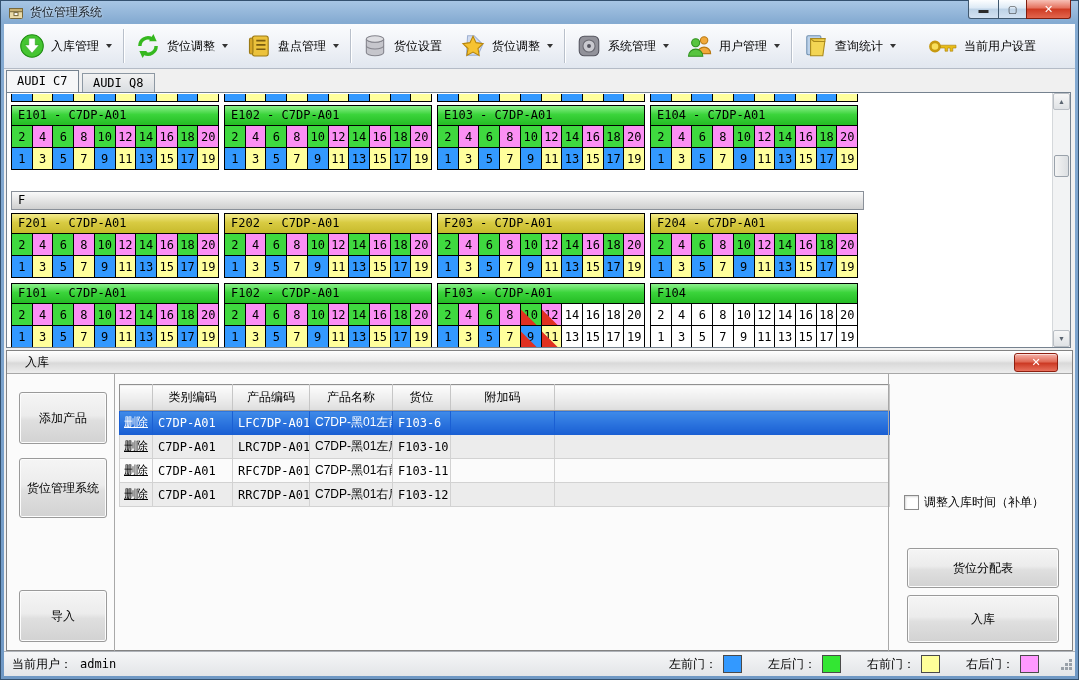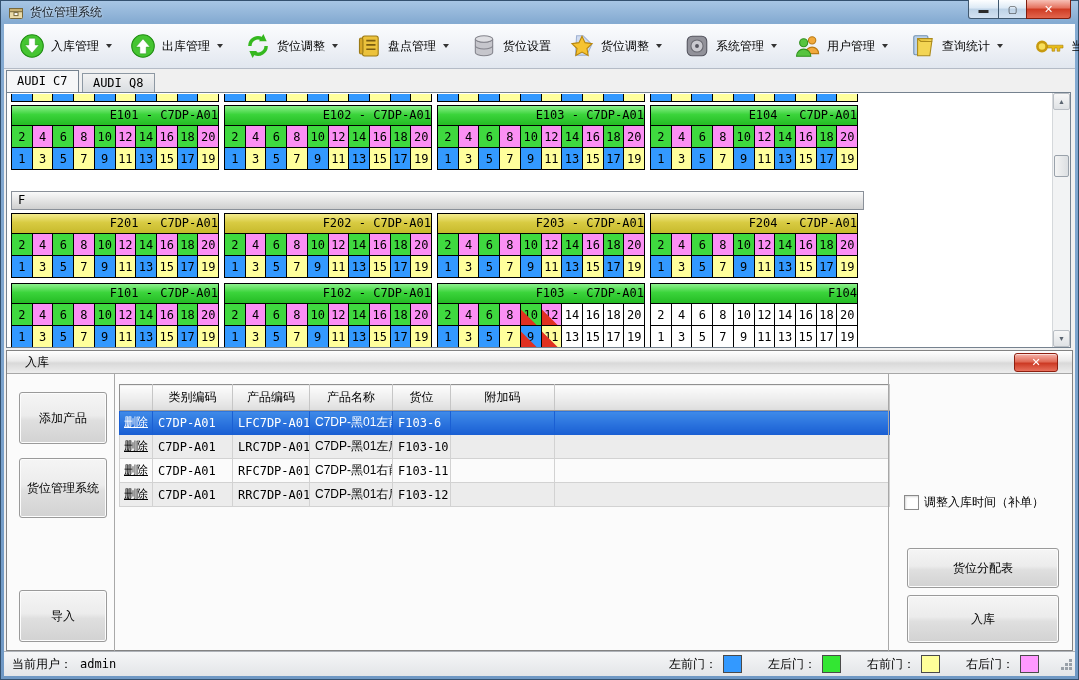--- a/index.html
+++ b/index.html
@@ -30,21 +30,21 @@
   
   .grid-area{position:absolute;top:68px;left:2px;width:1065px;height:256px;background:#fff;border:1px solid #75828f;box-sizing:border-box;overflow:hidden;}
   .grid-content{position:absolute;left:4px;top:1px;}
   .partial-row{display:flex;gap:5px;}
   .sliver-block{width:206px;height:7px;border:1px solid #000;border-top:none;display:flex;background:#fff;}
   .sliver-cell{flex:1;border-right:1px solid #000;}
   .sliver-cell:last-child{border-right:none;}
   .block-row{display:flex;gap:5px;margin-top:3px;}
   .block-row + .block-row{margin-top:5px;}
   .block{width:206px;border:1px solid #000;background:#fff;}
-  .block-header{height:19px;line-height:19px;padding-left:6px;font-family:"DejaVu Sans Mono","Liberation Mono",monospace;font-size:12px;border-bottom:1px solid #000;text-align:right;}
+  .block-header{height:19px;line-height:19px;padding-left:6px;font-family:"DejaVu Sans Mono","Liberation Mono",monospace;font-size:12px;border-bottom:1px solid #000;}
   .block-header.green{background:linear-gradient(#8df08d,#3bd43b 45%,#24bc24);}
   .block-header.yellow{background:linear-gradient(#f4ec8d,#d8cb42 45%,#c7ba2c);}
   .cells-row{display:flex;}
   .cells-row.top .cell{border-bottom:1px solid #000;}
   .cell{flex:1;height:21px;border-right:1px solid #000;display:flex;align-items:center;justify-content:center;font-family:"DejaVu Sans Mono","Liberation Mono",monospace;font-size:12px;position:relative;overflow:hidden;}
   .cell:last-child{border-right:none;}
   .cell.marked::after{content:"";position:absolute;left:-11px;bottom:-11px;width:22px;height:22px;background:#e03020;transform:rotate(45deg);}
   .section-header{margin-top:21px;width:845px;height:17px;line-height:17px;box-sizing:content-box;padding-left:6px;border:1px solid #8a9099;background:linear-gradient(#fafafa,#e0e0e0 60%,#cfcfcf);font-family:"DejaVu Sans Mono","Liberation Mono",monospace;font-size:12px;}
   
   .vscroll{position:absolute;top:0;right:0;width:17px;height:254px;background:#f2f3f4;border-left:1px solid #d5d8db;}
@@ -114,30 +114,20 @@
 
     <div class="toolbar">
       <div class="titem">
         <span class="icon">
             <svg width="26" height="26" viewBox="0 0 24 24">
               <circle cx="12" cy="12" r="10.4" fill="#45c531" stroke="#1f8c12"></circle>
               <path d="M9 4.8h6v6.2h3.6L12 18.6 5.4 11h3.6z" fill="#fff" stroke="#2a9a1e" stroke-width="0.5"></path>
             </svg>
           </span>
         <span class="tlabel">入库管理</span>
-        <span class="drop"></span>
-      </div>
-      <div class="titem">
-        <span class="icon">
-            <svg width="26" height="26" viewBox="0 0 24 24">
-              <circle cx="12" cy="12" r="10.4" fill="#45c531" stroke="#1f8c12"></circle>
-              <path d="M12 5.4l6.6 7.6H15v6.2H9V13H5.4z" fill="#fff" stroke="#2a9a1e" stroke-width="0.5"></path>
-            </svg>
-          </span>
-        <span class="tlabel">出库管理</span>
         <span class="drop"></span>
       </div>
       <div class="tsep"></div>
       <div class="titem">
         <span class="icon">
             <svg width="26" height="26" viewBox="0 0 24 24">
               <path d="M4.5 12a7.5 7.5 0 0 1 11-6.6" fill="none" stroke="#35b81f" stroke-width="3.2"></path>
               <path d="M20 7.5h-7l4-6.5z" fill="#35b81f"></path>
               <path d="M19.5 12a7.5 7.5 0 0 1-11 6.6" fill="none" stroke="#35b81f" stroke-width="3.2"></path>
               <path d="M4 16.5h7l-4 6.5z" fill="#35b81f"></path>

